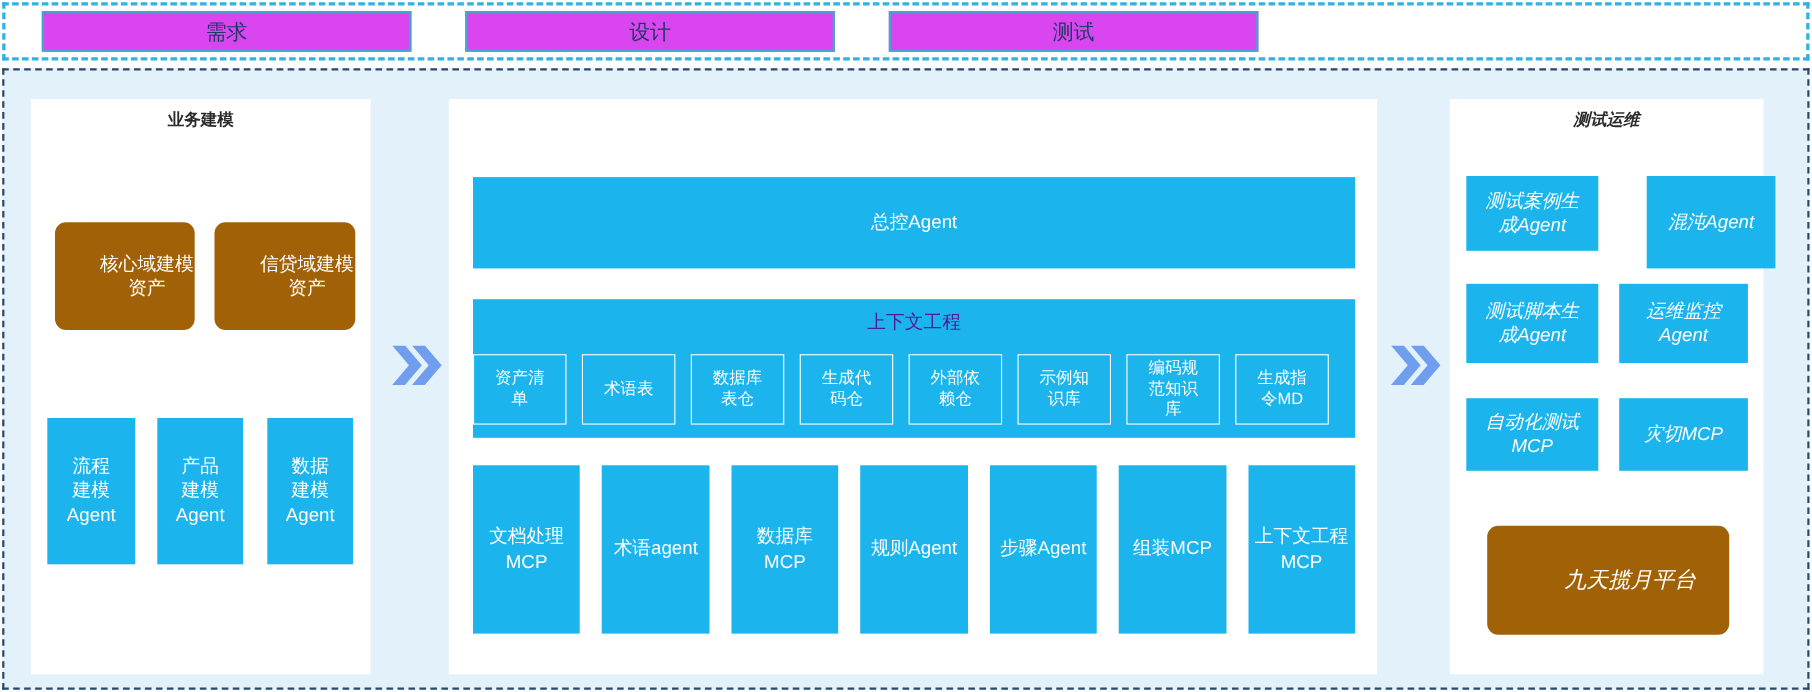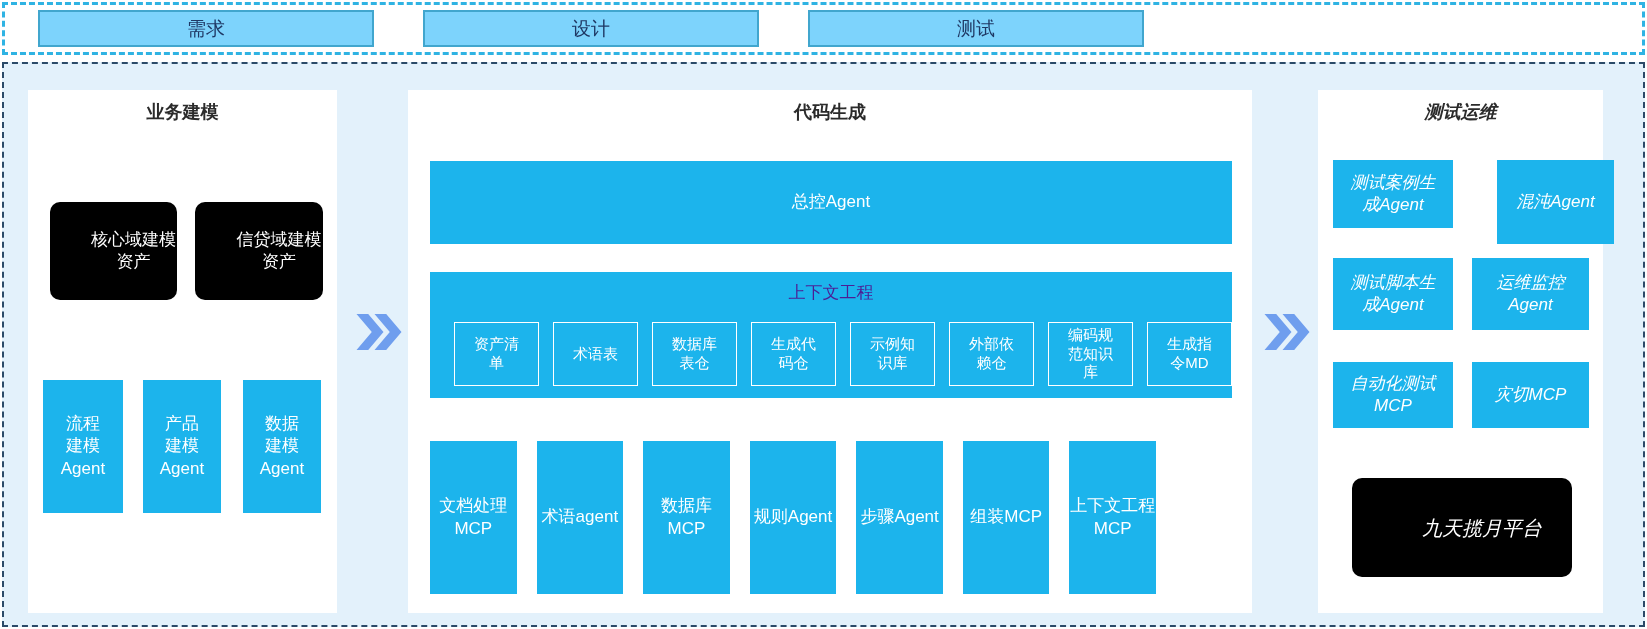--- a/index.html
+++ b/index.html
@@ -12,74 +12,74 @@
   
   .top-strip {
     position: absolute; left: 2px; top: 2px; width: 1643px; height: 53px;
     background: #ffffff;
     border: 3px dashed #2fb3e3;
     display: flex; align-items: center; gap: 49px;
     padding-left: 33px;
   }
   .phase-box {
     width: 336px; height: 37px;
-    background: #7dd3fc;
+    background: #d946ef;
     border: 2px solid #41a6ce;
     color: #1f3864;
     display: flex; align-items: center; justify-content: center;
     font-size: 19px;
   }
   
   .main {
     position: absolute; left: 2px; top: 62px; width: 1643px; height: 565px;
     background: #e3f1fb;
     border: 2px dashed #2b4a68;
   }
   .panel {
     position: absolute; top: 26px; height: 523px;
     background: #ffffff;
   }
   .panel-left  { left: 24px;   width: 309px; }
   .panel-mid   { left: 404px;  width: 844px; }
   .panel-right { left: 1314px; width: 285px; font-style: italic; }
   .panel-title {
     position: absolute; top: 10px; left: 0; width: 100%;
-    text-align: center; font-size: 18px; font-weight: bold; color: #2b2b2b;
+    text-align: center; font-size: 15px; font-weight: bold; color: #2b2b2b;
   }
   
   .box {
     position: absolute;
     display: flex; align-items: center; justify-content: center;
     text-align: center; color: #ffffff; white-space: pre-line;
     font-size: 17px; line-height: 1.3;
   }
   .cyan { background: #1cb4ec; }
-  .navy { background: #000000; border-radius: 10px; padding-left: 40px; }
+  .navy { background: #a16207; border-radius: 10px; padding-left: 40px; }
   
   .ctx-block {
     position: absolute; left: 22px; top: 182px; width: 802px; height: 126px;
     background: #1cb4ec;
   }
   .ctx-title {
     padding-top: 9px; text-align: center; color: #4c1d95; font-size: 17px;
   }
   .ctx-items {
     position: absolute; left: 0; top: 50px; width: 100%;
-    display: flex; justify-content: flex-end; gap: 14px;
+    display: flex; justify-content: flex-start; gap: 14px;
   }
   .ctx-item {
     width: 85px; height: 64px;
     border: 1px solid #ffffff;
     color: #fff; font-size: 15px; line-height: 1.25;
     display: flex; align-items: center; justify-content: center;
     text-align: center; white-space: pre-line;
   }
   .tool-row {
-    position: absolute; left: 22px; top: 333px; width: 726px; height: 153px;
-    display: flex; gap: 20px; margin-top: 18px;
+    position: absolute; left: 22px; top: 333px; width: 802px; height: 153px;
+    display: flex; gap: 20px;
   }
   .tool-box {
     flex: 1; height: 153px;
     background: #1cb4ec; color: #fff;
     display: flex; align-items: center; justify-content: center;
     text-align: center; white-space: pre-line; font-size: 17px; line-height: 1.3;
   }
   
   .chevron { position: absolute; width: 46px; height: 36px; }
   .chev-1 { left: 352px; top: 250px; }
@@ -112,37 +112,36 @@
 建模
 Agent</div>
   </section>
 
   <svg class="chevron chev-1" viewBox="0 0 50 40">
     <polygon points="0,0 13,0 30,20 13,40 0,40 17,20" fill="#6f9eee"></polygon>
     <polygon points="20,0 33,0 50,20 33,40 20,40 37,20" fill="#6f9eee"></polygon>
   </svg>
 
   <section class="panel panel-mid">
-    <h2 class="panel-title">代码生成</h2>
     <div class="box cyan" style="left:22px; top:71px; width:802px; height:83px;">总控Agent</div>
 
     <div class="ctx-block">
       <div class="ctx-title">上下文工程</div>
       <div class="ctx-items">
         <div class="ctx-item">资产清
 单</div>
         <div class="ctx-item">术语表</div>
         <div class="ctx-item">数据库
 表仓</div>
         <div class="ctx-item">生成代
 码仓</div>
+        <div class="ctx-item">外部依
+赖仓</div>
         <div class="ctx-item">示例知
 识库</div>
-        <div class="ctx-item">外部依
-赖仓</div>
         <div class="ctx-item">编码规
 范知识
 库</div>
         <div class="ctx-item">生成指
 令MD</div>
       </div>
     </div>
 
     <div class="tool-row">
       <div class="tool-box">文档处理

